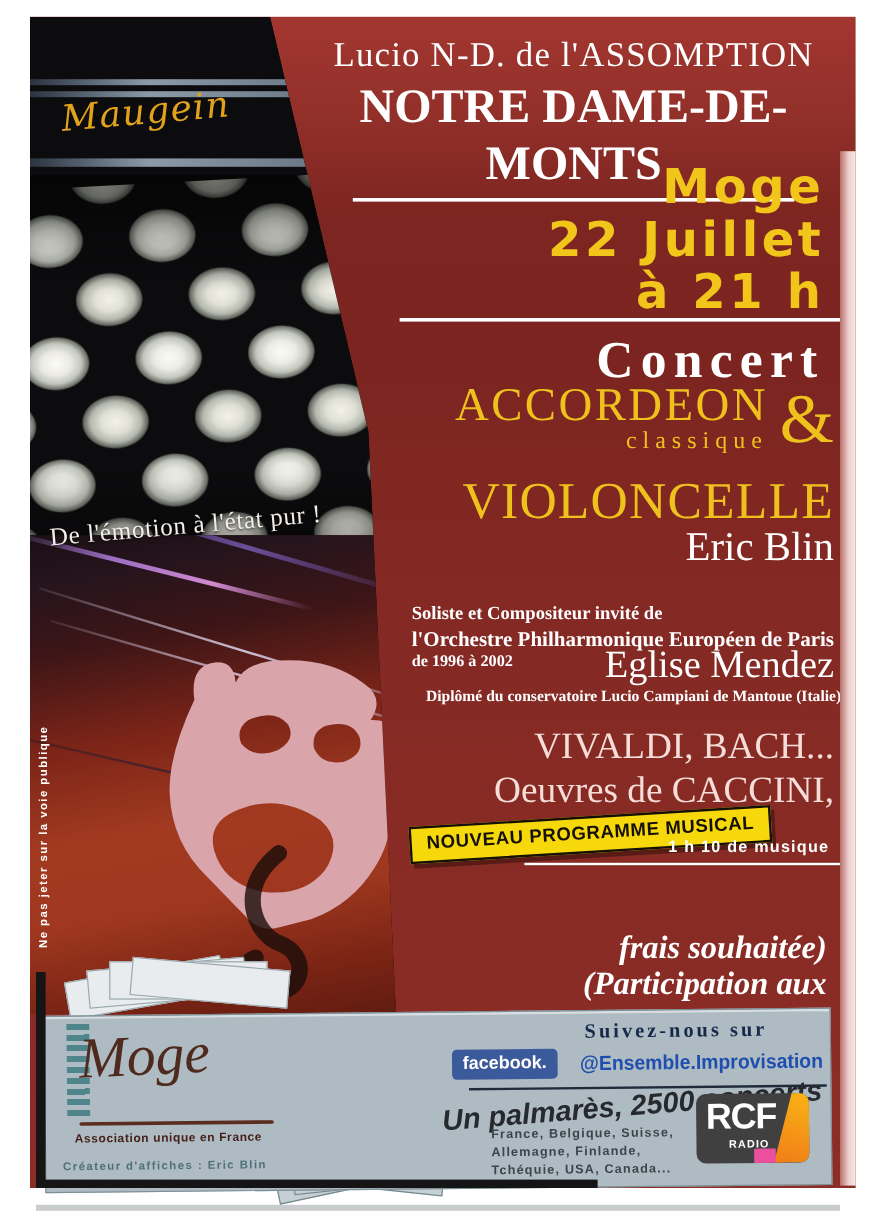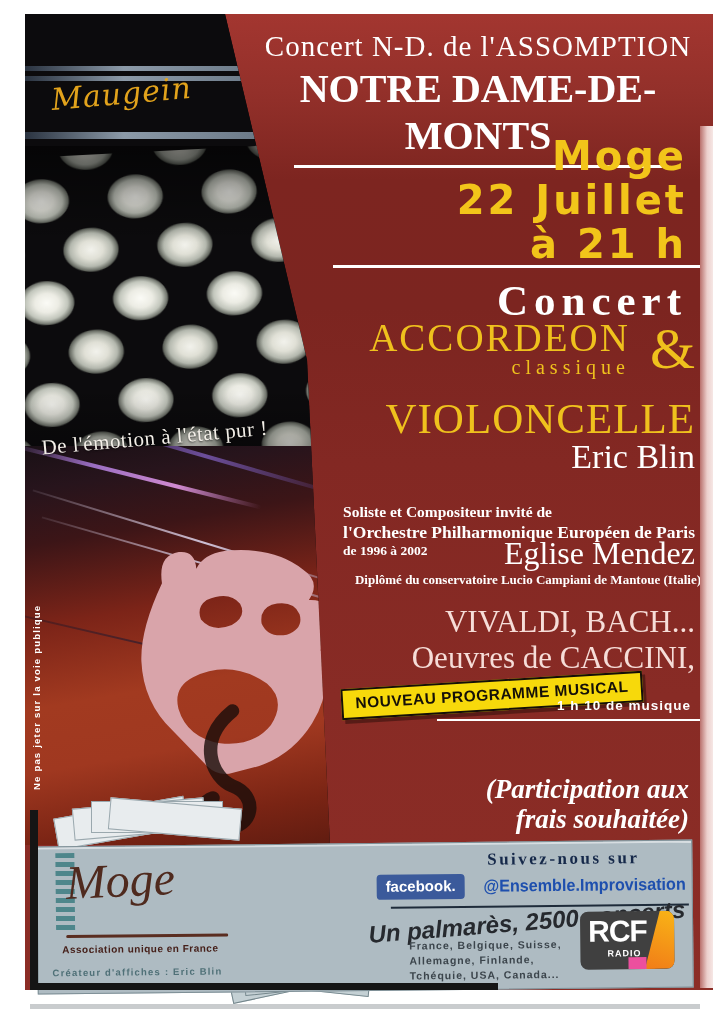--- a/index.html
+++ b/index.html
@@ -49,21 +49,21 @@
   
   .venue{position:absolute;top:16px;left:230px;right:12px;text-align:center;color:#fff;z-index:3;}
   .venue-l1{font-size:29px;letter-spacing:1px;}
   .venue-l2{font-size:40px;font-weight:bold;margin-top:2px;letter-spacing:0;}
   .venue-rule{margin:6px auto 0;width:368px;height:3px;background:#fff;}
   .datetime{position:absolute;top:120px;right:26px;text-align:right;z-index:3;color:#f2c51a;
     font:bold 40px "DejaVu Sans",sans-serif;line-height:1.1;letter-spacing:3px;}
   .sep1{position:absolute;top:251px;left:308px;right:8px;height:3px;background:#fff;z-index:3;}
   .concert-label{position:absolute;top:262px;right:26px;z-index:3;color:#fff;
     font:bold 43px "Liberation Serif",serif;letter-spacing:6px;}
-  .acc-row{position:absolute;top:306px;right:18px;z-index:3;display:flex;align-items:center;gap:20px;color:#efc11d;margin-left:32px;}
+  .acc-row{position:absolute;top:306px;right:18px;z-index:3;display:flex;align-items:center;gap:10px;color:#efc11d;margin-left:32px;}
   .acc-names{text-align:right;}
   .acc-name{font:39px "Liberation Serif",serif;letter-spacing:2px;line-height:.92;}
   .acc-sub{font:20px "Liberation Serif",serif;letter-spacing:5px;margin-top:0;}
   .acc-amp{font:58px "Liberation Serif",serif;line-height:.8;}
   .violoncelle{position:absolute;top:380px;right:18px;z-index:3;color:#efc11d;
     font:43px "Liberation Serif",serif;letter-spacing:1px;}
   .artist1-name{position:absolute;top:424px;right:18px;z-index:3;color:#fff;font:34px "Liberation Serif",serif;}
   .artist1-bio{position:absolute;top:489px;right:18px;z-index:3;color:#fff;text-align:left;
     font-family:"Liberation Serif",serif;font-weight:bold;line-height:1.22;}
   .bio1{font-size:15.5px;} .bio2{font-size:17.5px;} .bio3{font-size:13.5px;}
@@ -163,21 +163,21 @@
       </svg>
       <svg class="clef" viewBox="0 0 100 100">
         <path d="M55,10 C30,30 42,55 55,60 C72,66 70,88 50,88 C35,88 30,72 42,68" stroke="#1a0d0a" stroke-width="9" fill="none" stroke-linecap="round"></path>
       </svg>
     </div>
     <div class="slogan">De l'émotion à l'état pur !</div>
   </div>
   <div class="disposal">Ne pas jeter sur la voie publique</div>
 
   <div class="venue">
-    <div class="venue-l1">Concert N-D. de l'ASSOMPTION</div>
+    <div class="venue-l1">Lucio N-D. de l'ASSOMPTION</div>
     <div class="venue-l2">NOTRE DAME-DE-MONTS</div>
     <div class="venue-rule"></div>
   </div>
   <div class="datetime">
     <div>Moge</div>
     <div>22 Juillet</div>
     <div>à 21 h</div>
   </div>
   <div class="sep1"></div>
   <div class="concert-label">Concert</div>
@@ -200,22 +200,22 @@
   <div class="artist2-bio">Diplômé du conservatoire Lucio Campiani de Mantoue (Italie)</div>
 
   <div class="works">
     <div>VIVALDI, BACH...</div>
     <div>Oeuvres de CACCINI,</div>
   </div>
   <div class="badge">NOUVEAU PROGRAMME MUSICAL</div>
   <div class="duration">1 h 10 de musique</div>
   <div class="sep2"></div>
   <div class="participation">
+    <div>frais souhaitée)</div>
     <div>(Participation aux</div>
-    <div>frais souhaitée)</div>
   </div>
 
   <div class="fan-top">
     <div class="f1"></div>
       <div class="f2"></div>
       <div class="f3"></div>
       <div class="f4"></div>
   </div>
   <div class="fan-bottom">
     <div class="f1"></div>

